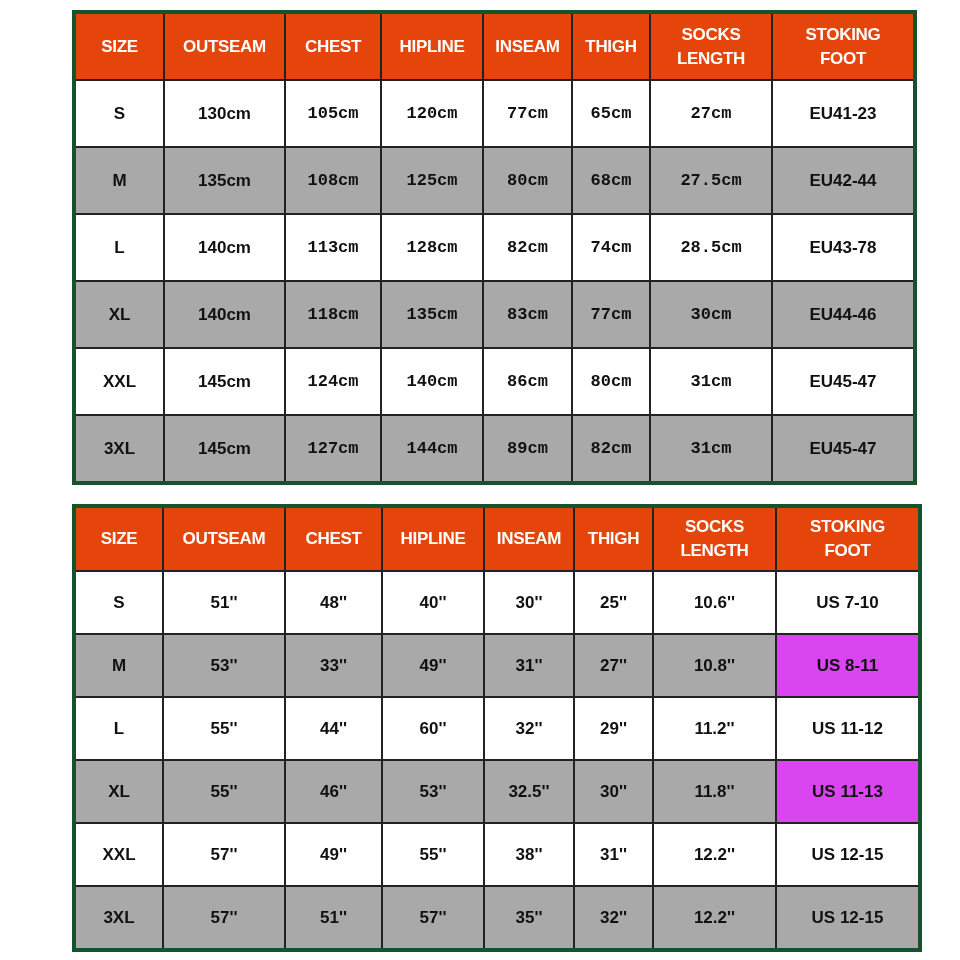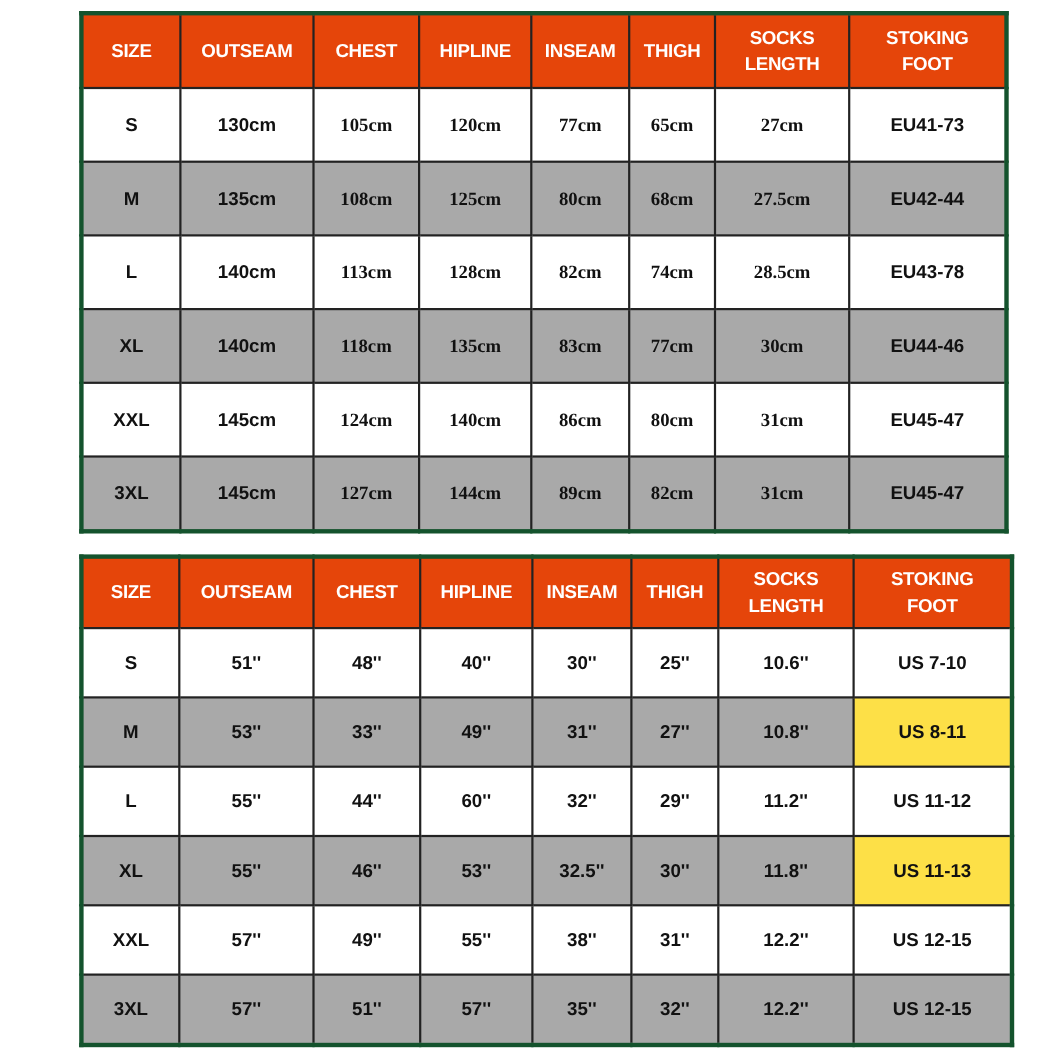--- a/index.html
+++ b/index.html
@@ -30,29 +30,29 @@
       font-family: "Liberation Sans", sans-serif;
       font-weight: bold;
       font-size: 17px;
     }
     .size-table tr.row-gray td { background: #a9a9a9; }
     .size-table tr.row-white td { background: #ffffff; }
     #table-cm { left: 72px; top: 10px; width: 841px; }
     #table-cm th { height: 65px; }
     #table-cm td { height: 65px; }
     #table-cm td.mono {
-      font-family: Liberation Serif, serif;
+      font-family: Liberation Mono, monospace;
       font-weight: bold;
       font-size: 17px;
       margin-left: 31px;
     }
     #table-in { left: 72px; top: 504px; width: 846px; }
     #table-in th { height: 62px; }
     #table-in td { height: 61px; }
-    #table-in tr.row-gray td.light { background: #fde047; }
+    #table-in tr.row-gray td.light { background: #d946ef; }
   </style>
 </head>
 <body>
 
 <table id="table-cm" class="size-table">
   <colgroup>
     <col style="width:90px">
       <col style="width:121px">
       <col style="width:96px">
       <col style="width:102px">
@@ -75,21 +75,21 @@
   </thead>
   <tbody>
     <tr class="row-white">
       <td>S</td>
       <td>130cm</td>
       <td class="mono">105cm</td>
       <td class="mono">120cm</td>
       <td class="mono">77cm</td>
       <td class="mono">65cm</td>
       <td class="mono">27cm</td>
-      <td>EU41-73</td>
+      <td>EU41-23</td>
     </tr>
     <tr class="row-gray">
       <td>M</td>
       <td>135cm</td>
       <td class="mono">108cm</td>
       <td class="mono">125cm</td>
       <td class="mono">80cm</td>
       <td class="mono">68cm</td>
       <td class="mono">27.5cm</td>
       <td>EU42-44</td>

